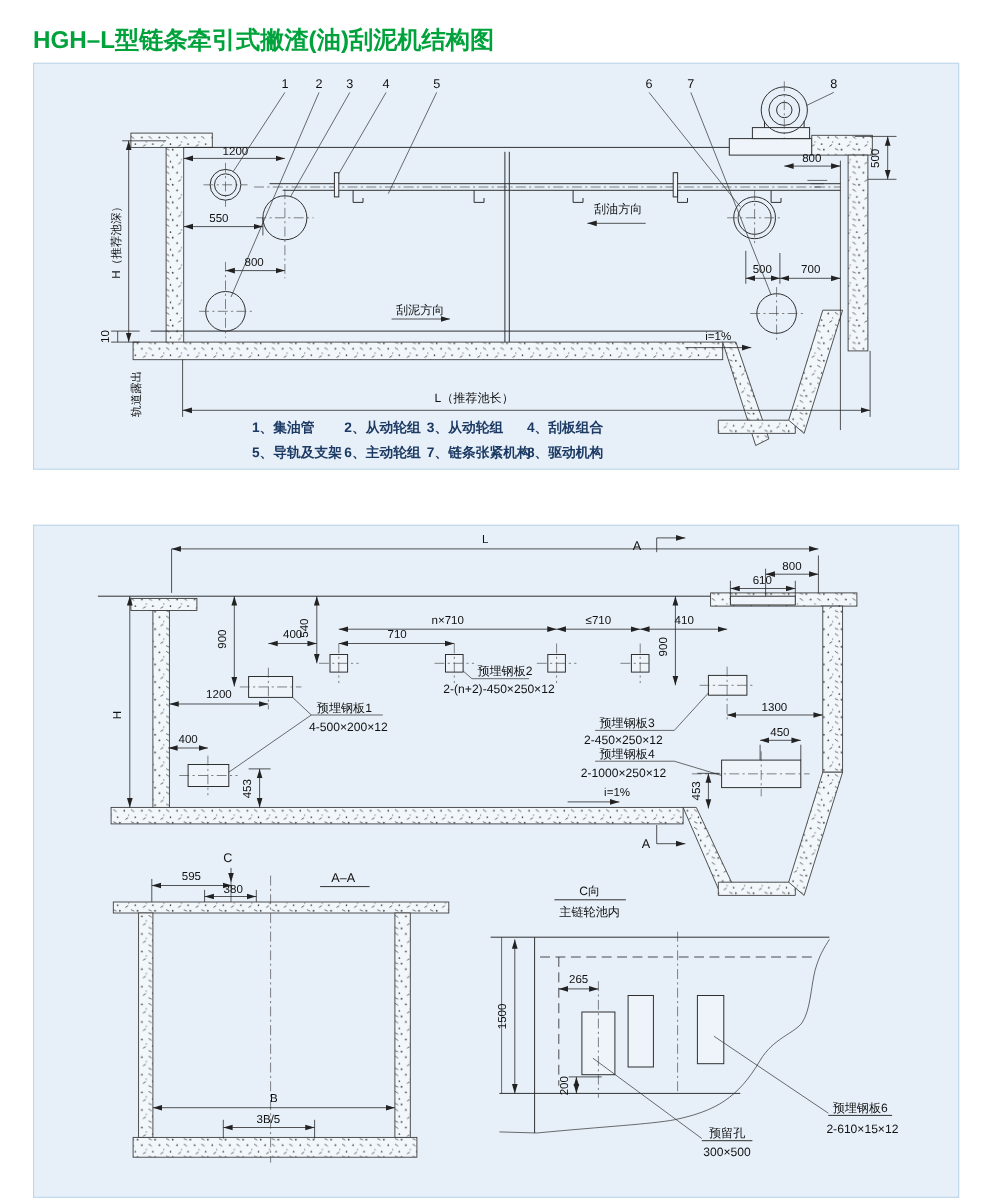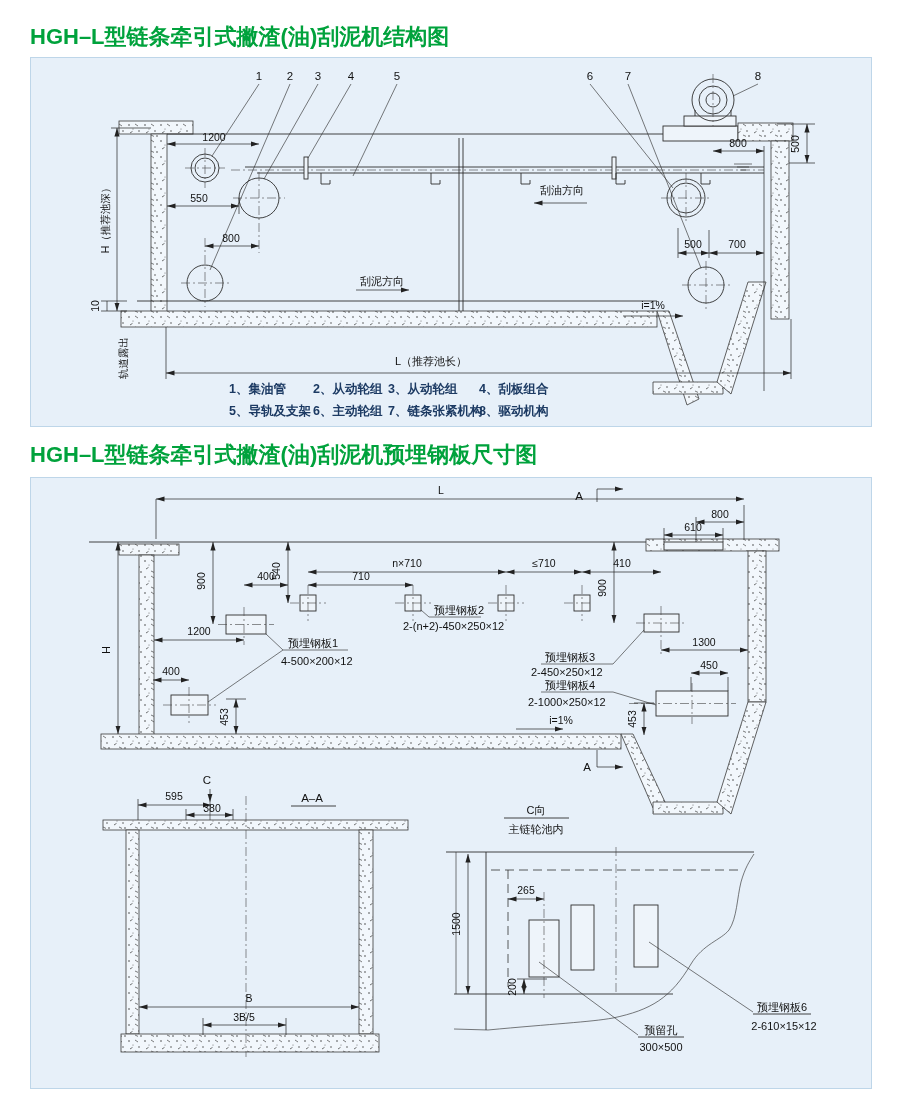--- a/index.html
+++ b/index.html
@@ -198,21 +198,20 @@
         <text class="leg" x="357" y="335">3、从动轮组</text>
         <text class="leg" x="448" y="335">4、刮板组合</text>
         <text class="leg" x="198" y="357">5、导轨及支架</text>
         <text class="leg" x="282" y="357">6、主动轮组</text>
         <text class="leg" x="357" y="357">7、链条张紧机构</text>
         <text class="leg" x="448" y="357">8、驱动机构</text>
       </g>
     </svg>
   </div>
 
-  <h1 class="ptitle" id="t2">HGH–L型链条牵引式撇渣(油)刮泥机预埋钢板尺寸图</h1>
 
   <div class="panel" id="p2">
     <svg viewBox="0 0 840 610">
       <defs>
         <pattern id="concB" width="16" height="16" patternUnits="userSpaceOnUse">
           <rect width="16" height="16" fill="#f2f7fc"></rect>
           <circle cx="2" cy="3" r="0.8" fill="#444"></circle>
           <path d="M8 2 l3 2" stroke="#444" stroke-width="0.7"></path>
           <circle cx="12" cy="9" r="0.7" fill="#333"></circle>
           <path d="M3 11 l2.5 -1.6" stroke="#333" stroke-width="0.7"></path>

